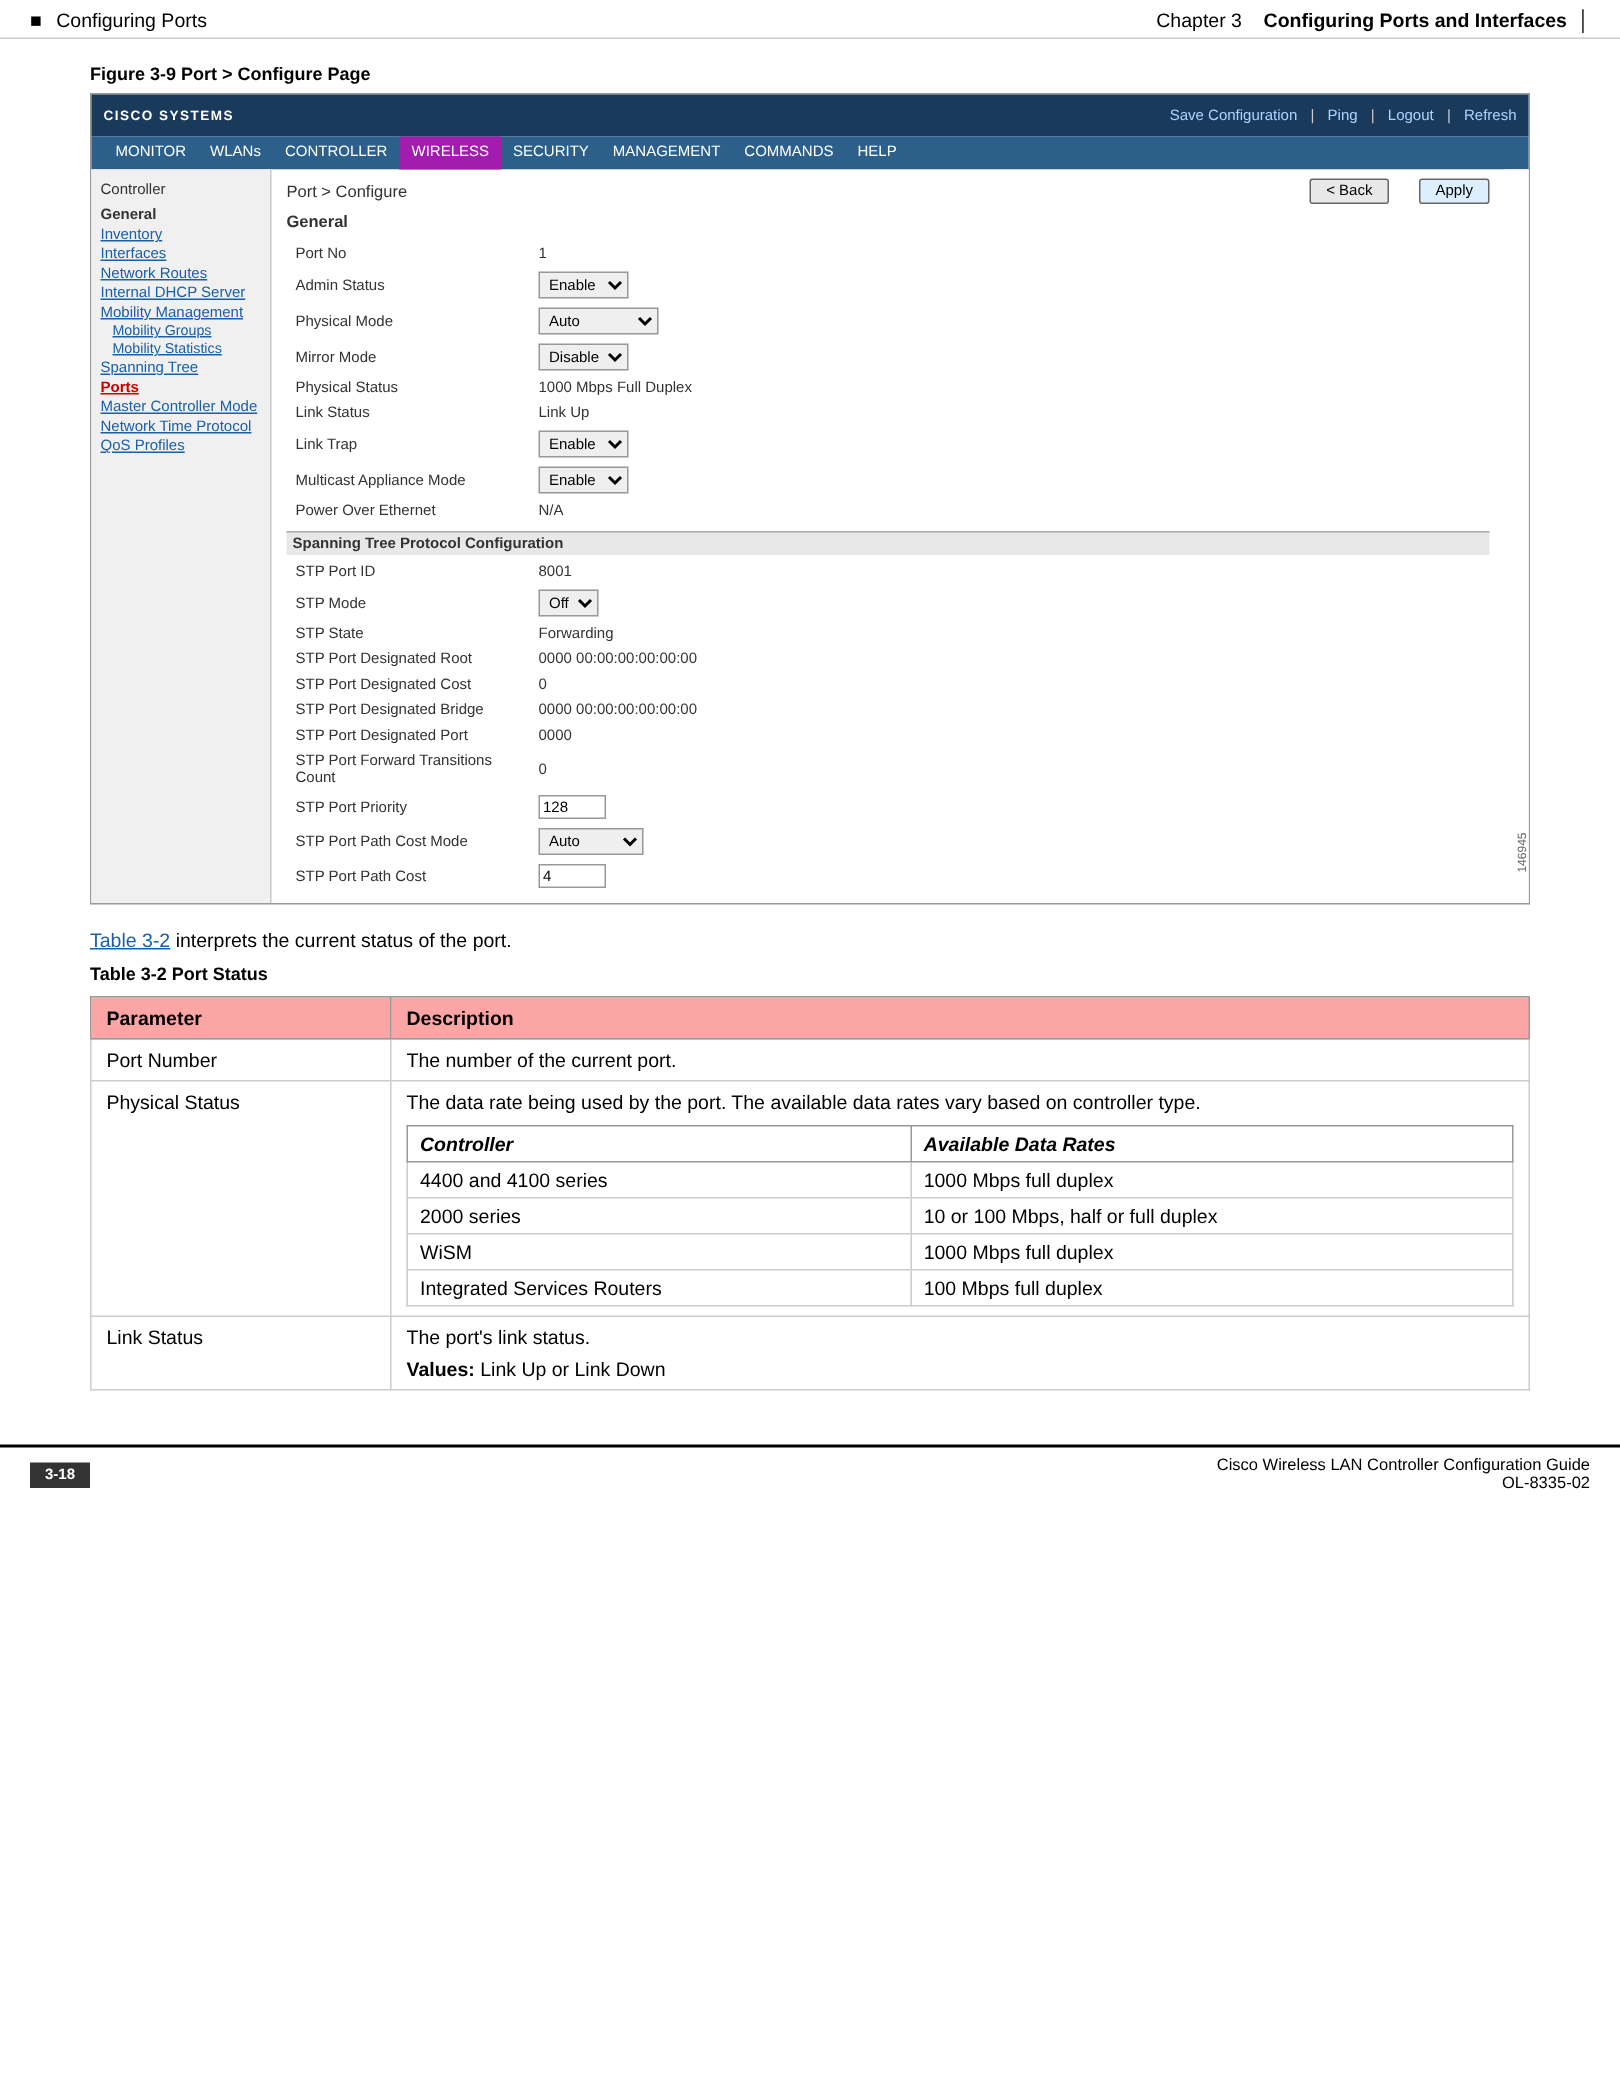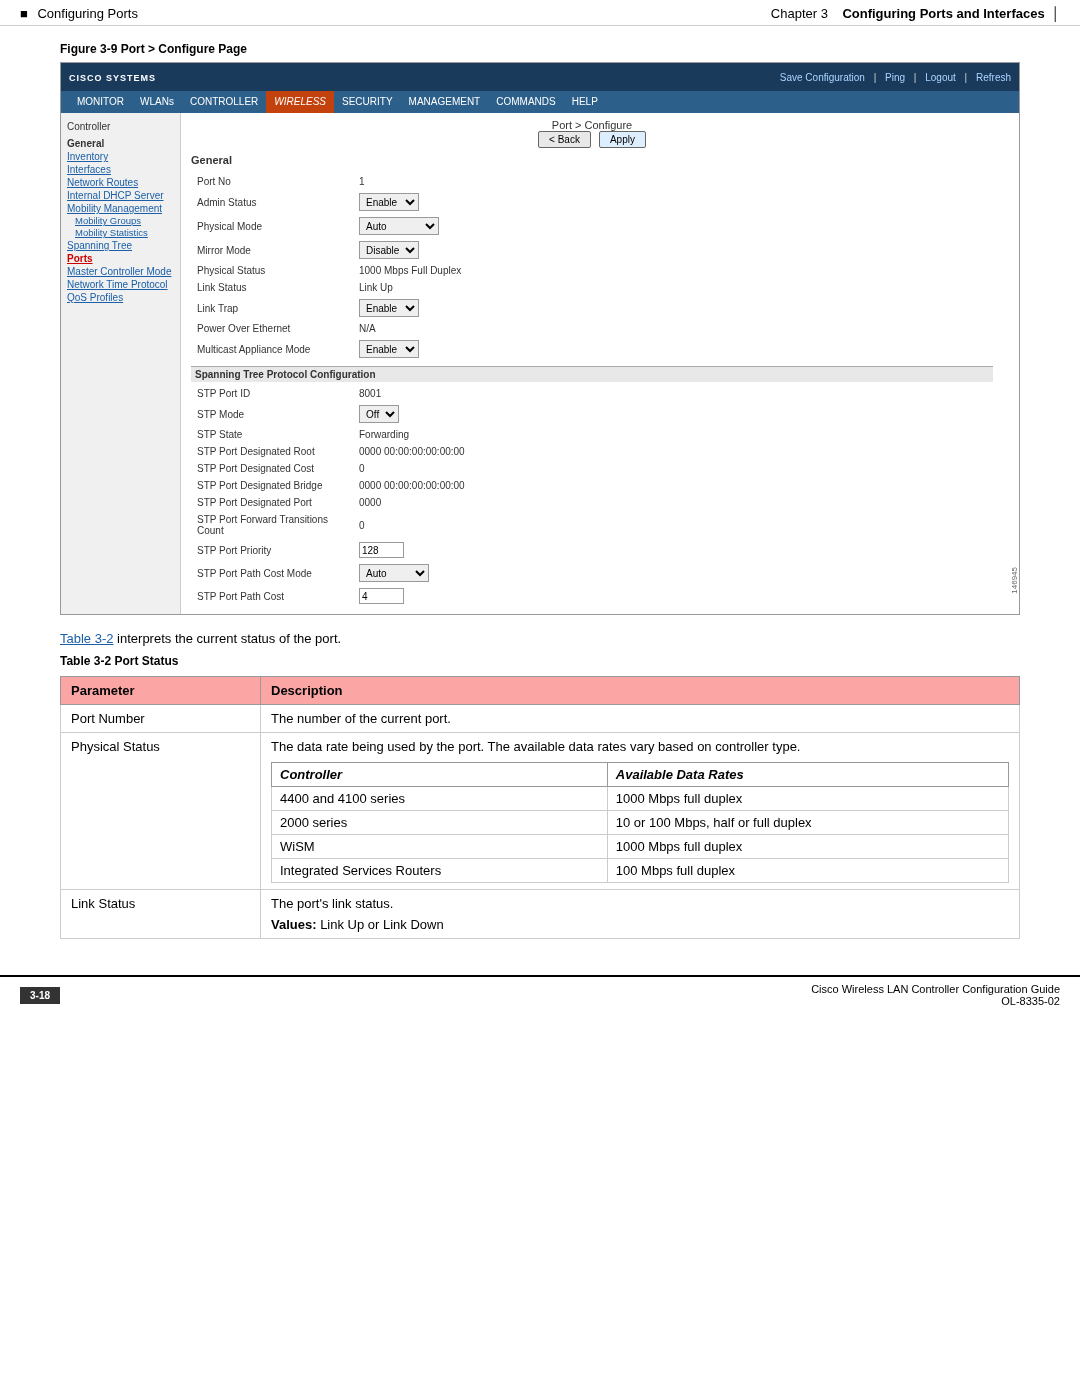--- a/index.html
+++ b/index.html
@@ -125,29 +125,28 @@
       flex: 1;
       padding: 6px 10px;
     }
 
     
     .action-bar {
       display: flex;
       justify-content: space-between;
       align-items: center;
       margin-bottom: 6px;
-      flex-direction: column;
     }
     .breadcrumb-path {
       font-size: 11px;
       color: #333;
     }
     .action-buttons {
       display: flex;
-      gap: 8px;
+      gap: 20px;
     }
     .btn-back, .btn-apply {
       padding: 2px 10px;
       font-size: 10px;
       border: 1px solid #666;
       background: #e8e8e8;
       cursor: pointer;
       border-radius: 2px;
     }
     .btn-apply {
@@ -323,21 +322,21 @@
         <span style="cursor:pointer;color:#aad4ff;">Logout</span>
         <span> | </span>
         <span style="cursor:pointer;color:#aad4ff;">Refresh</span>
       </div>
     </div>
 
     <div class="cisco-nav">
       <a>MONITOR</a>
       <a>WLANs</a>
       <a>CONTROLLER</a>
-      <a style="background:#c2410c;font-style:italic;">WIRELESS</a>
+      <a style="background:#a21caf;">WIRELESS</a>
       <a>SECURITY</a>
       <a>MANAGEMENT</a>
       <a>COMMANDS</a>
       <a>HELP</a>
     </div>
 
     <div class="main-layout">
 
       <div class="sidebar">
         <div class="sidebar-title">Controller</div>
@@ -415,31 +414,31 @@
           <tr>
             <td>Link Trap</td>
             <td>
               <select class="small-select">
                 <option>Enable</option>
                 <option>Disable</option>
               </select>
             </td>
           </tr>
           <tr>
-            <td>Power Over Ethernet</td>
-            <td>N/A</td>
-          </tr>
-          <tr>
             <td>Multicast Appliance Mode</td>
             <td>
               <select class="small-select">
                 <option>Enable</option>
                 <option>Disable</option>
               </select>
             </td>
+          </tr>
+          <tr>
+            <td>Power Over Ethernet</td>
+            <td>N/A</td>
           </tr>
         </tbody>
           </table>
 
         <div class="stp-section-header">Spanning Tree Protocol Configuration</div>
 
         <table class="form-table">
           <tbody>
               <tr>
             <td>STP Port ID</td>

